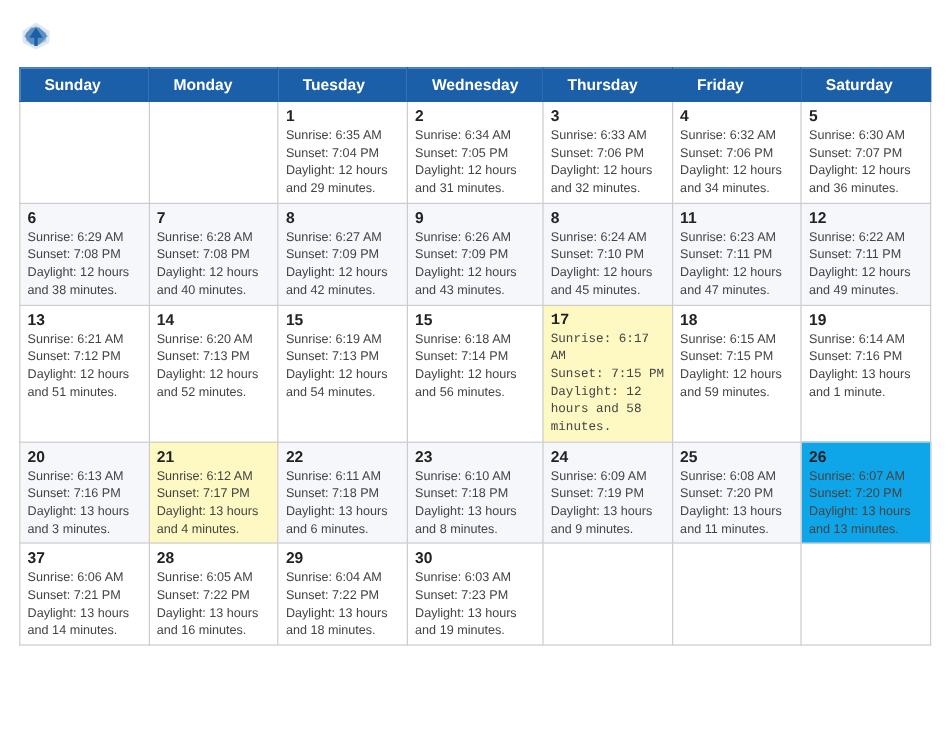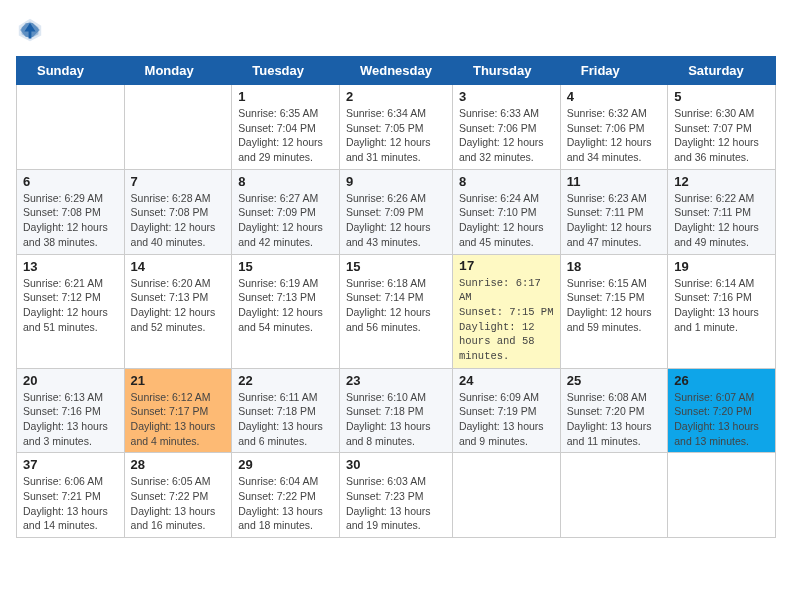--- a/index.html
+++ b/index.html
@@ -215,21 +215,21 @@
         <td style="background: rgb(255, 255, 255);">
           <span class="day-number">19</span>
           <div class="day-info">Sunrise: 6:14 AM<br>Sunset: 7:16 PM<br>Daylight: 13 hours and 1 minute.</div>
         </td>
       </tr>
       <tr>
         <td style="background: rgb(245, 247, 250);">
           <span class="day-number">20</span>
           <div class="day-info">Sunrise: 6:13 AM<br>Sunset: 7:16 PM<br>Daylight: 13 hours and 3 minutes.</div>
         </td>
-        <td style="background: #fdba74;">
+        <td style="background: #fef9c3;">
           <span class="day-number">21</span>
           <div class="day-info">Sunrise: 6:12 AM<br>Sunset: 7:17 PM<br>Daylight: 13 hours and 4 minutes.</div>
         </td>
         <td style="background: rgb(245, 247, 250);">
           <span class="day-number">22</span>
           <div class="day-info">Sunrise: 6:11 AM<br>Sunset: 7:18 PM<br>Daylight: 13 hours and 6 minutes.</div>
         </td>
         <td style="background: rgb(245, 247, 250);">
           <span class="day-number">23</span>
           <div class="day-info">Sunrise: 6:10 AM<br>Sunset: 7:18 PM<br>Daylight: 13 hours and 8 minutes.</div>

